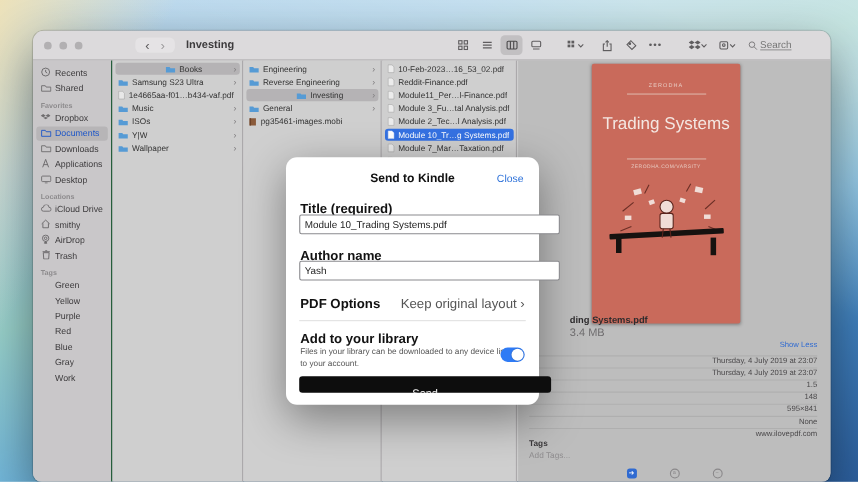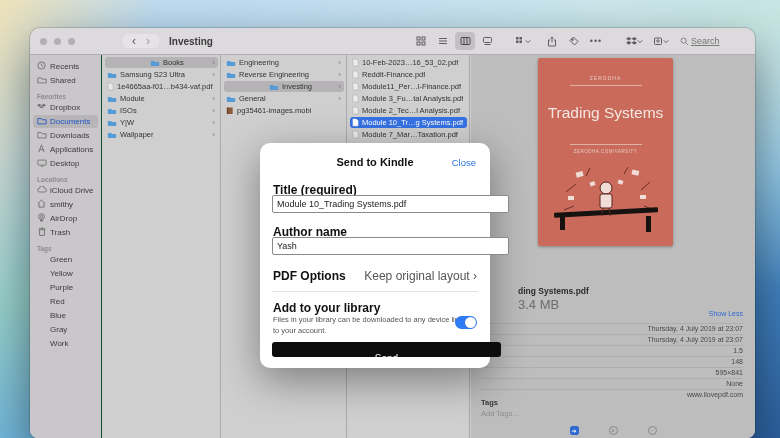--- a/index.html
+++ b/index.html
@@ -52,29 +52,29 @@
   #col3{left:318px;width:122px;}
   .row{display:flex;align-items:center;height:11px;margin:1px 2px;border-radius:3px;
     font-size:7.5px;color:#333;white-space:nowrap;overflow:hidden;padding:0 2px;}
   .row.gsel{background:#b5b3b5;padding-left:45px;}
   .row.bsel{background:#3572e3;color:#fff;}
   .row .fi{flex:none;margin-right:3px;display:flex;}
   .row .chev{margin-left:auto;font-size:8px;color:#7e7c7e;padding-right:1px;}
   .lb{overflow:hidden;text-overflow:ellipsis;}
   
   #pane{position:absolute;left:441px;top:27px;right:0;bottom:0;background:#bdbdbd;}
-  #cover{position:absolute;left:67px;top:3px;width:135px;height:188px;background:#c96a5b;
+  #cover{position:absolute;left:67px;top:3px;width:135px;height:236px;background:#c96a5b;
     border-radius:2px;box-shadow:0 1px 3px rgba(0,0,0,.3);text-align:center;color:#eedad2;}
   #cover .brand{font-size:5px;letter-spacing:1px;margin-top:17px;color:#e8c9c0;}
   #cover .l1,#cover .l2{width:72px;height:1px;background:#ddb1a6;margin:4px auto;}
   #cover .ctitle{font-size:15.5px;color:#f4e7e2;margin-top:18px;font-weight:normal;}
   #cover .l2{margin-top:22px;}
   #cover .site{font-size:4.5px;letter-spacing:.5px;color:#e8c9c0;margin-top:2px;}
   #fname{position:absolute;left:47px;top:231px;font-size:8.5px;font-weight:bold;color:#2e2c2e;}
-  #fsize{position:absolute;left:47px;top:242px;font-size:13px;color:#6f6d6f;}
+  #fsize{position:absolute;left:47px;top:242px;font-size:10px;color:#6f6d6f;}
   #showless{position:absolute;right:12px;top:255px;font-size:7px;color:#2f6ad1;}
   .mrow{position:absolute;left:10px;right:12px;height:10px;border-top:1px solid rgba(0,0,0,.07);
     font-size:7px;color:#4a484a;text-align:right;line-height:10px;}
   #tagshead{position:absolute;left:10px;top:343px;font-size:7.5px;font-weight:bold;color:#3c3a3c;}
   #tagsph{position:absolute;left:10px;top:354px;font-size:7.5px;color:#8f8d8f;}
   #panebar{position:absolute;left:0;right:0;bottom:0;height:16px;display:flex;
     align-items:center;justify-content:center;gap:30px;}
   .pbic{width:9px;height:9px;border-radius:2.5px;display:flex;align-items:center;justify-content:center;}
   .pbic.blue{background:#2f6ad1;color:#fff;font-size:6px;}
   .pbic.circ{border:1px solid #8a888a;border-radius:50%;width:7px;height:7px;color:#8a888a;
@@ -382,21 +382,21 @@
           </svg>
         </span>
       <span class="lb">1e4665aa-f01…b434-vaf.pdf</span>
     </div>
     <div class="row">
       <span class="fi">
           <svg width="10" height="8" viewBox="0 0 12 9">
             <path d="M1 2h4l1 1.3h5V8H1z" fill="#569bd5"></path>
           </svg>
         </span>
-      <span class="lb">Module</span>
+      <span class="lb">Music</span>
         <span class="chev">›</span>
     </div>
     <div class="row">
       <span class="fi">
           <svg width="10" height="8" viewBox="0 0 12 9">
             <path d="M1 2h4l1 1.3h5V8H1z" fill="#569bd5"></path>
           </svg>
         </span>
       <span class="lb">ISOs</span>
         <span class="chev">›</span>

